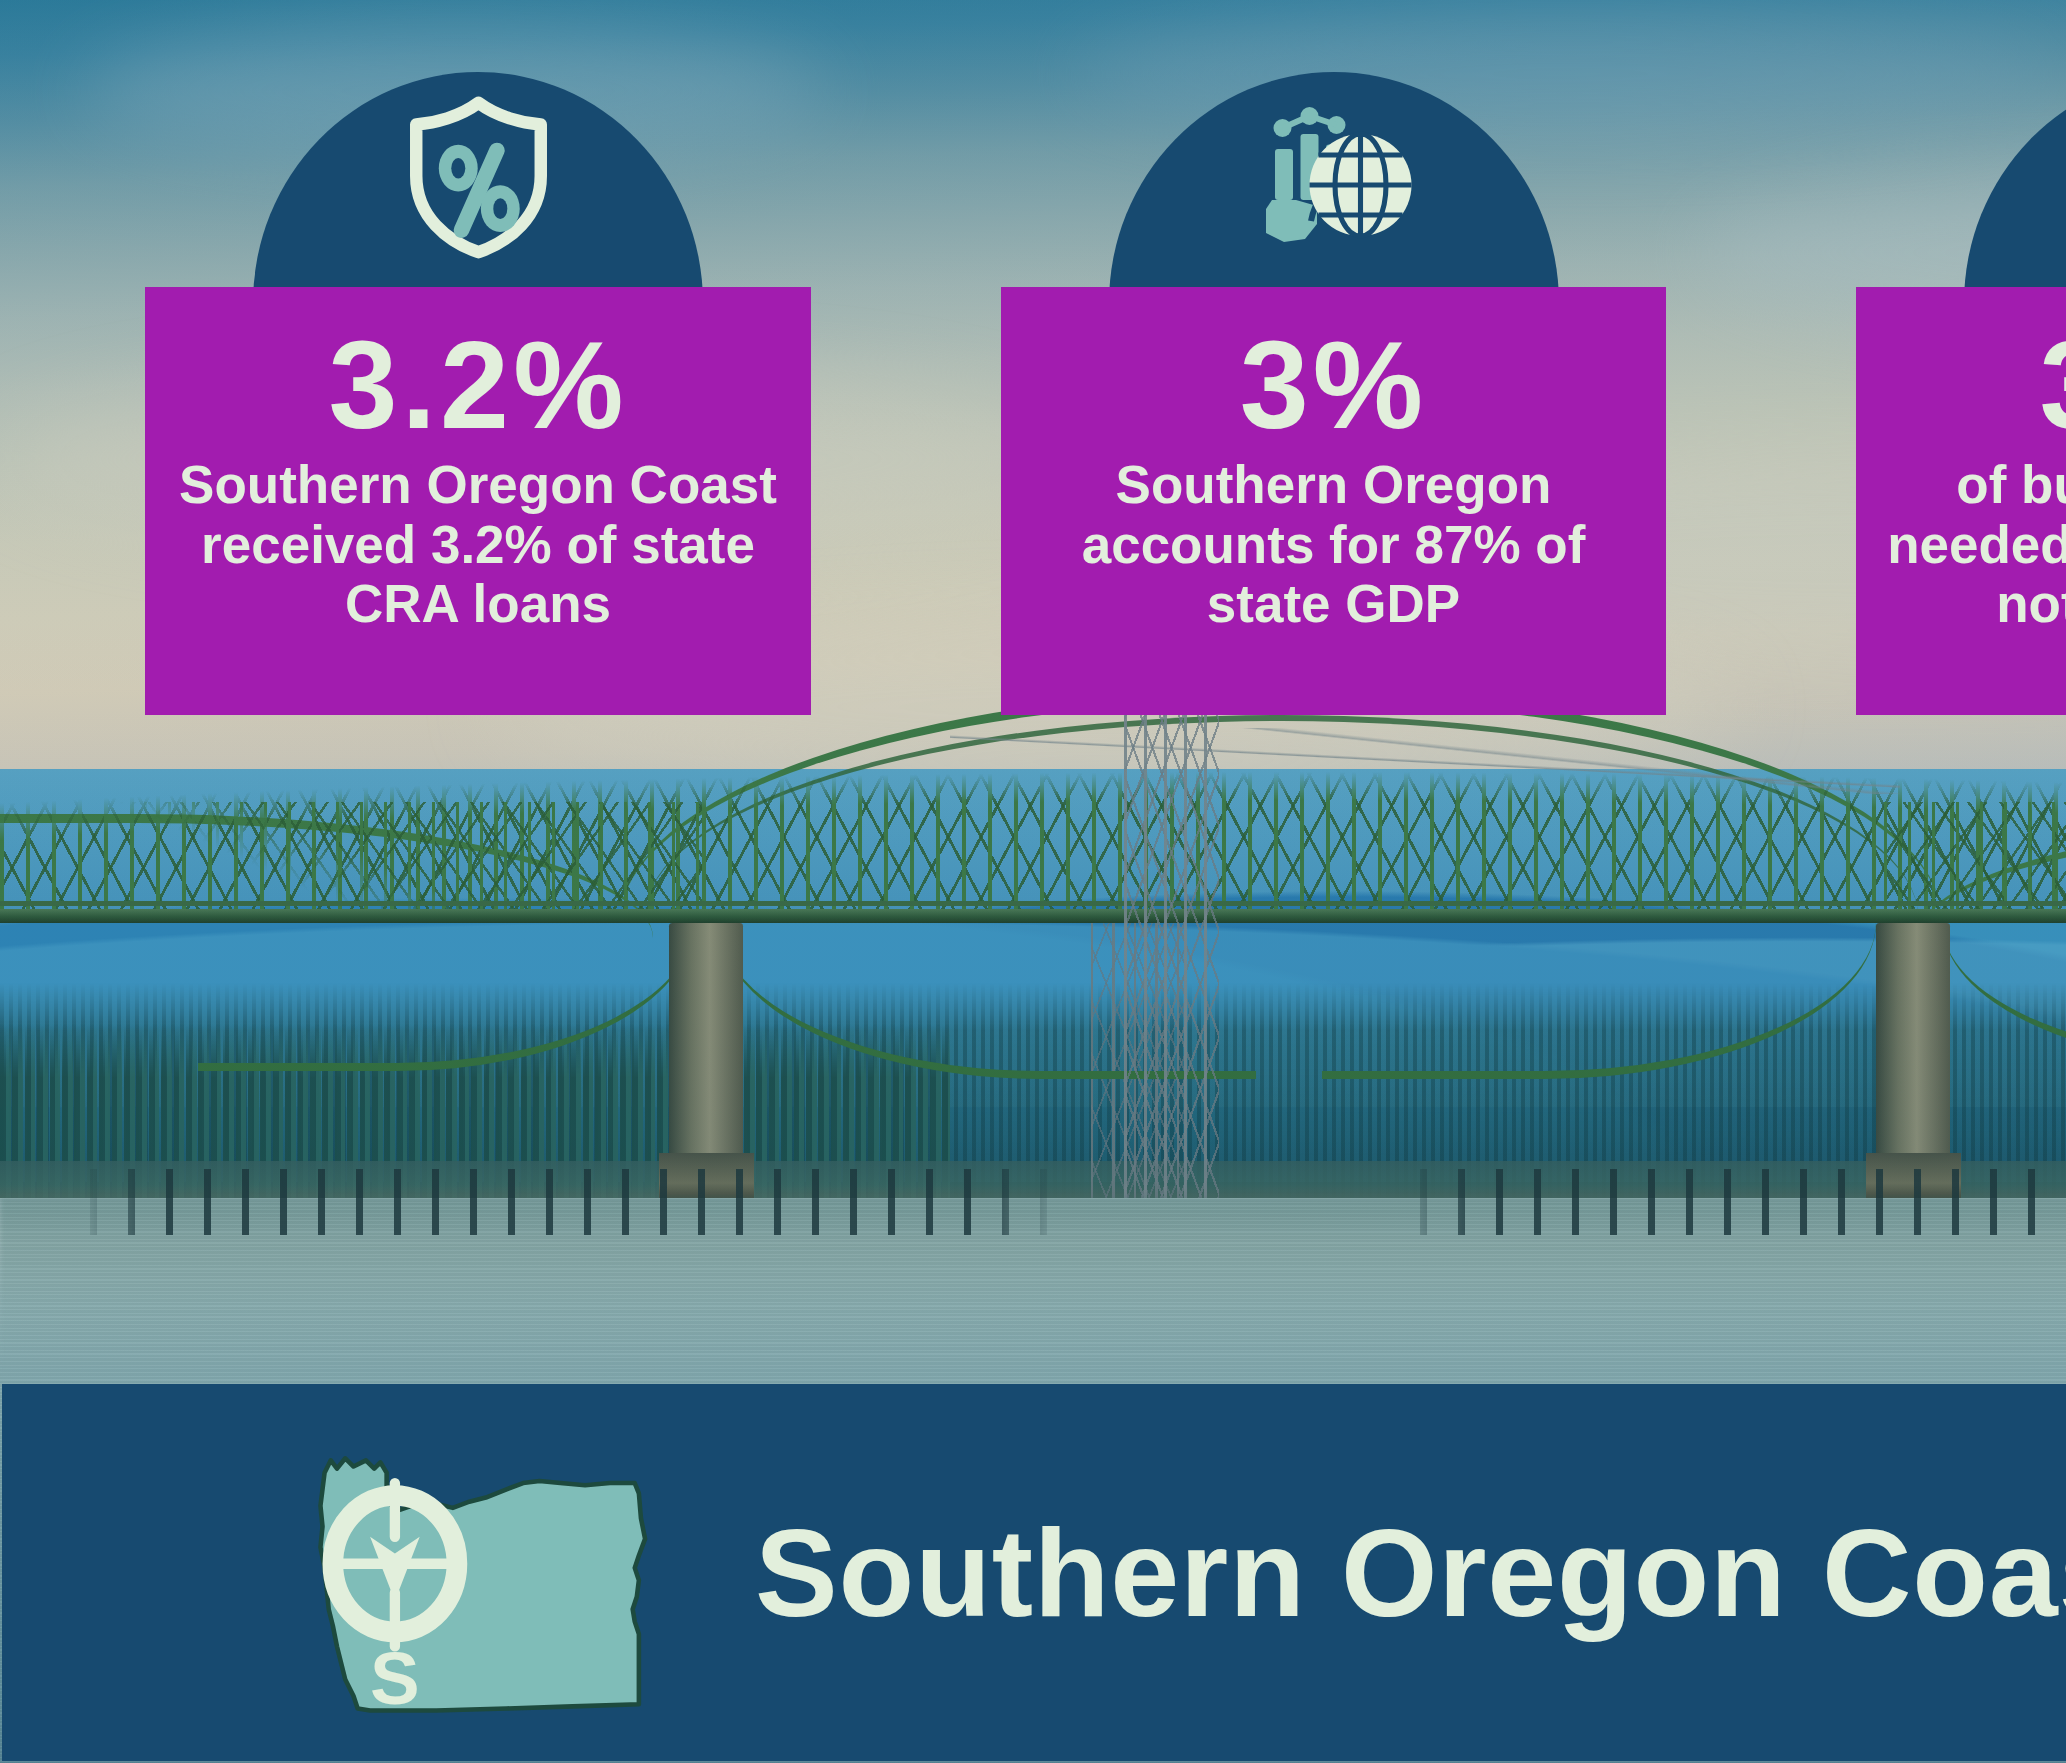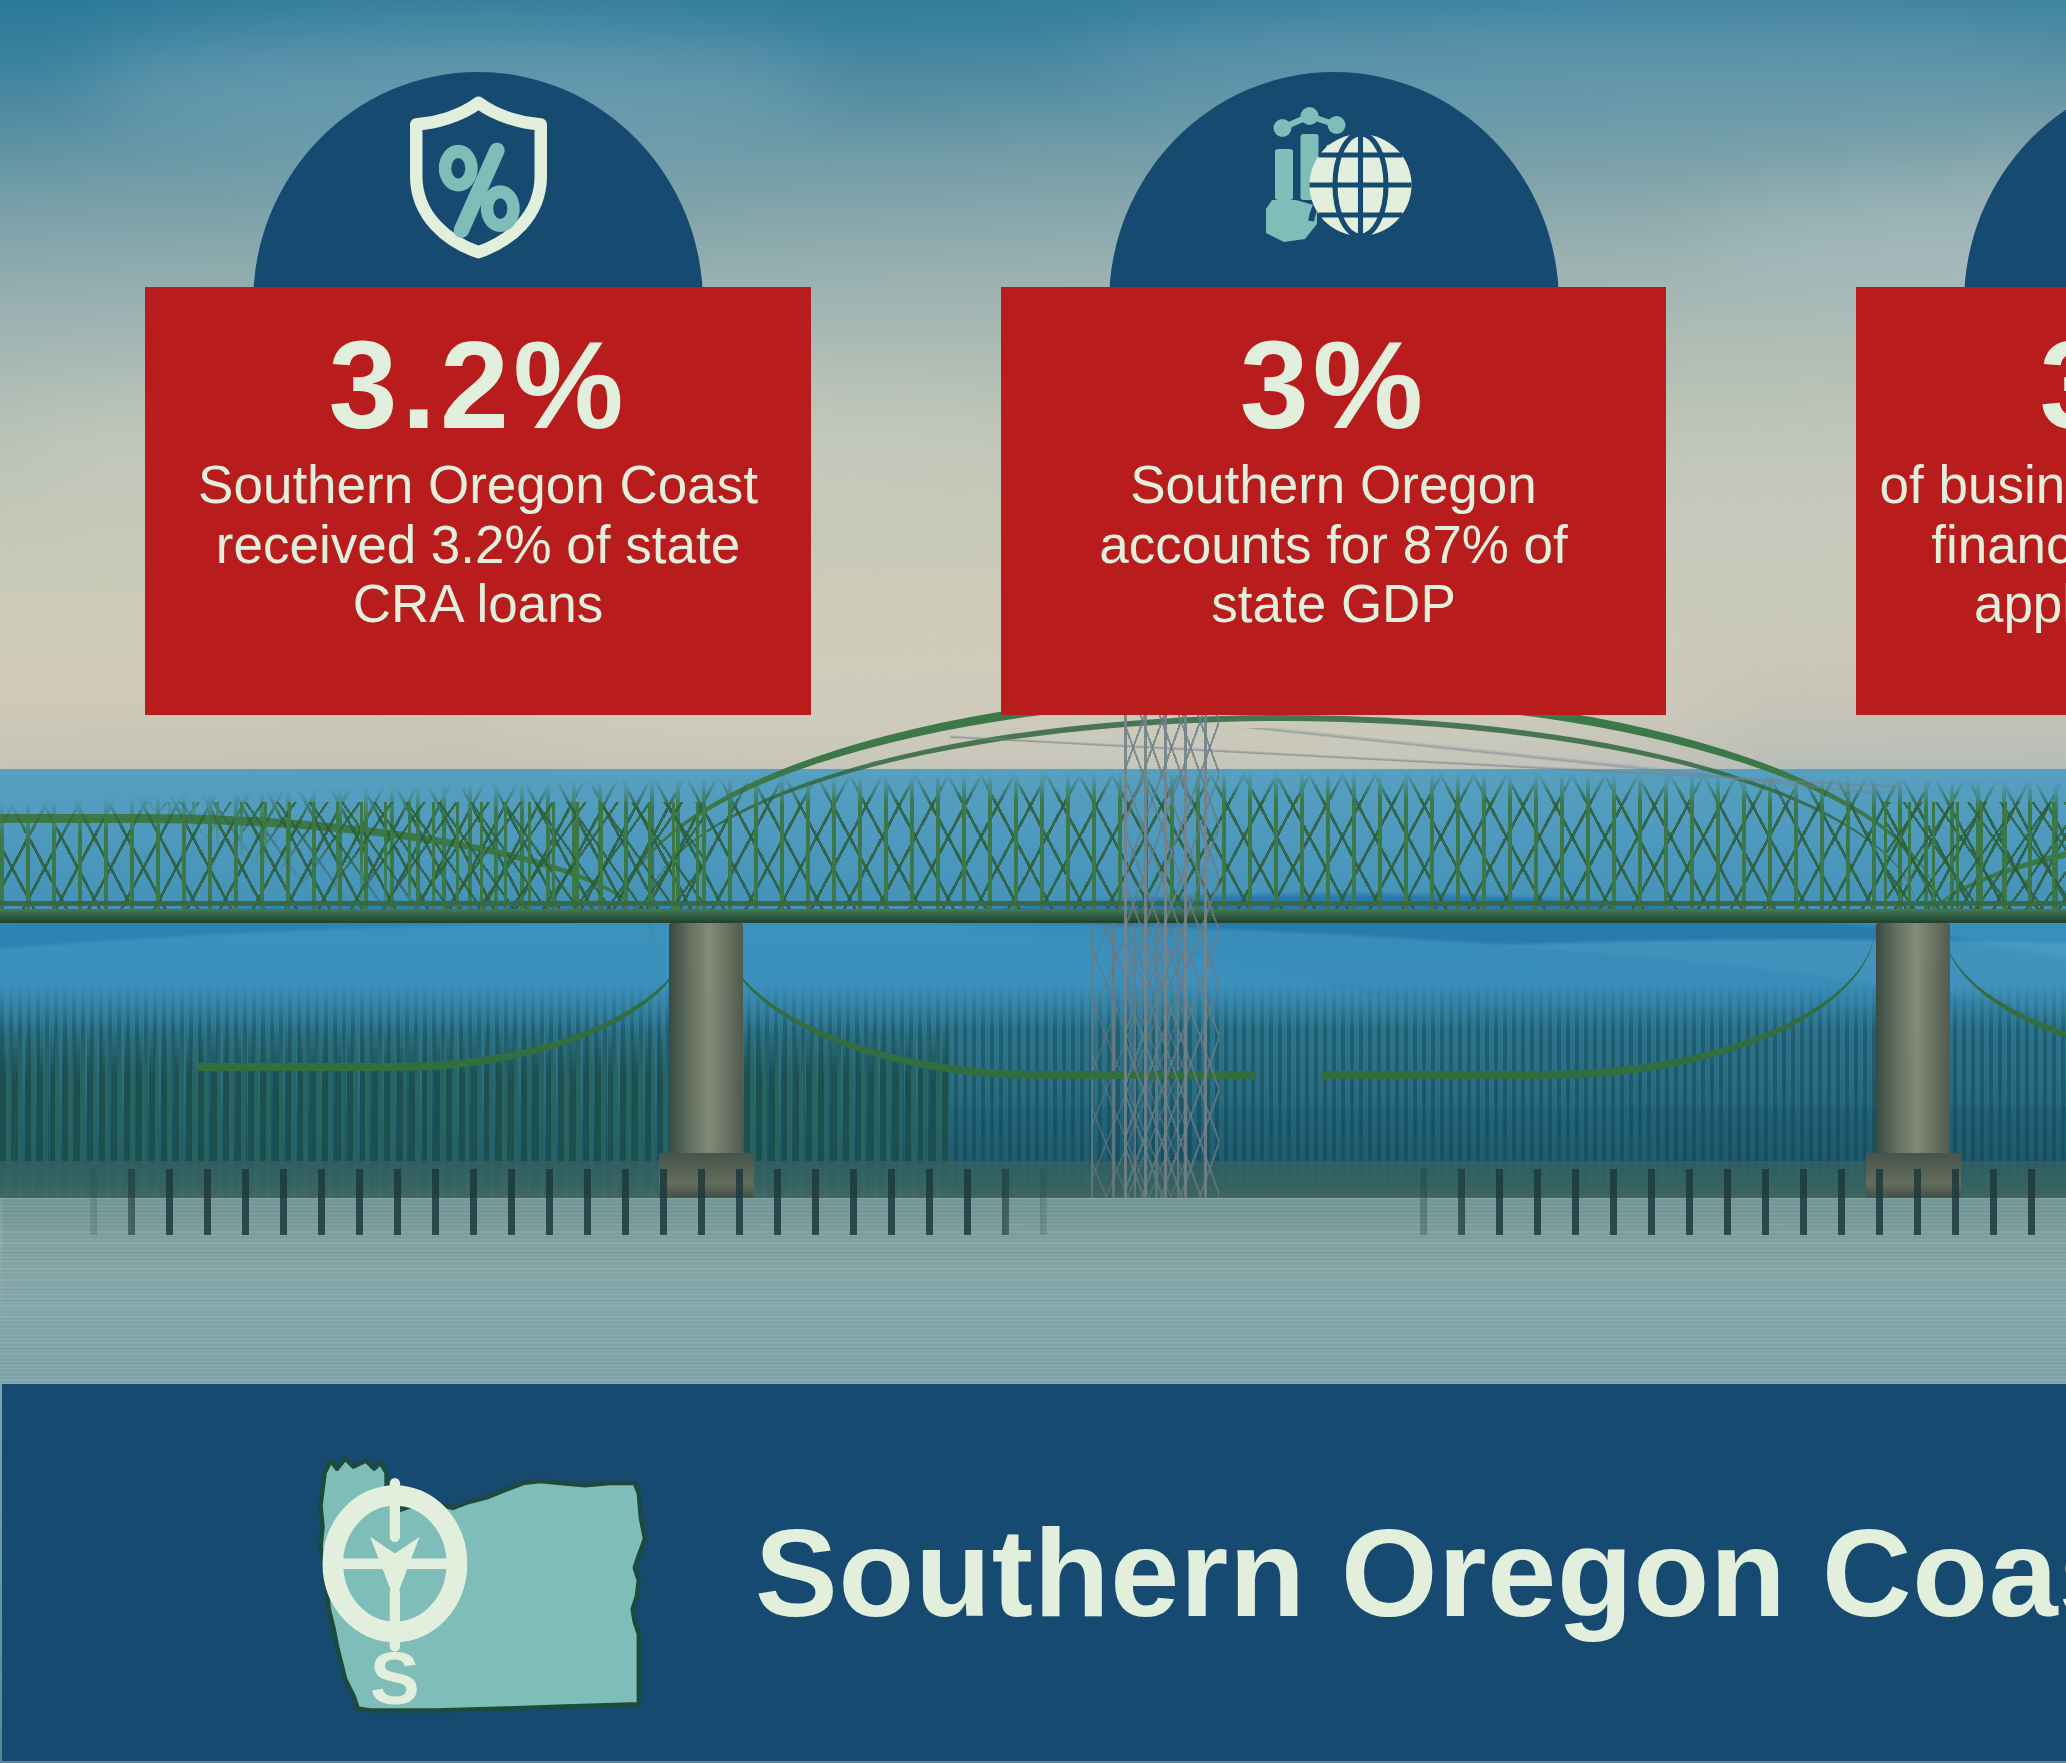--- a/index.html
+++ b/index.html
@@ -215,30 +215,30 @@
   }
   .card-dome{
     position:absolute; left:50%; transform:translateX(-50%);
     background:#174A70;
     border-radius:50% 50% 0 0 / 100% 100% 0 0;
     display:flex; align-items:flex-start; justify-content:center;
     padding-top:23px;
   }
   .card-body{
     position:absolute; left:0; width:100%;
-    background:#b91c1c;
+    background:#a21caf;
     display:flex; flex-direction:column; align-items:center;
     padding:40px 16.5px 12.4px;
   }
   .stat-value{
     color:#E2EFDC; font-weight:700; line-height:.95;
     letter-spacing:4.1px; text-align:center;
   }
   .stat-label{
-    color:#E2EFDC; font-weight:400; text-align:center;
+    color:#E2EFDC; font-weight:700; text-align:center;
     line-height:1.12; margin-top:10.7px;
   }
   .icon-wrap{ display:block; }
 
   
   #banner{
     position:absolute;
     background:#174A70;
     display:flex; align-items:center;
   }

